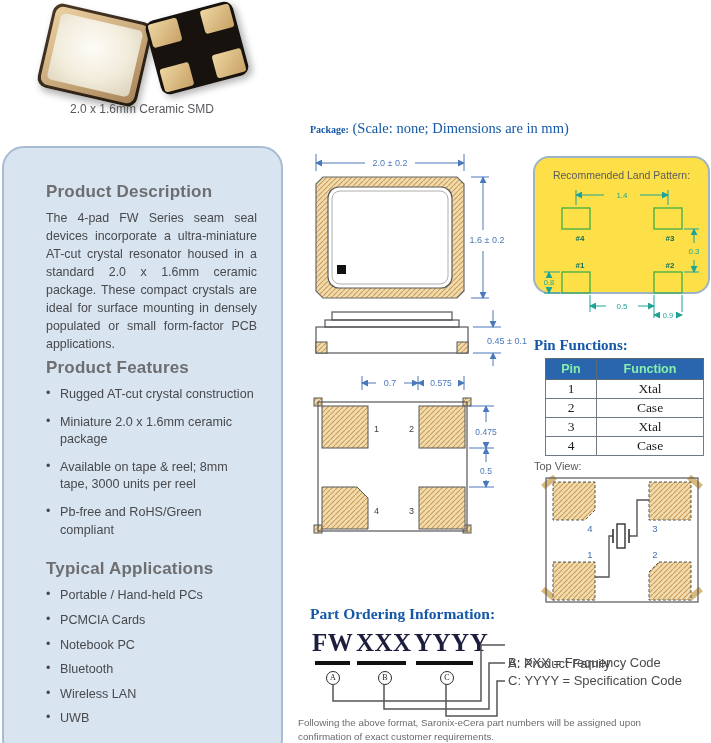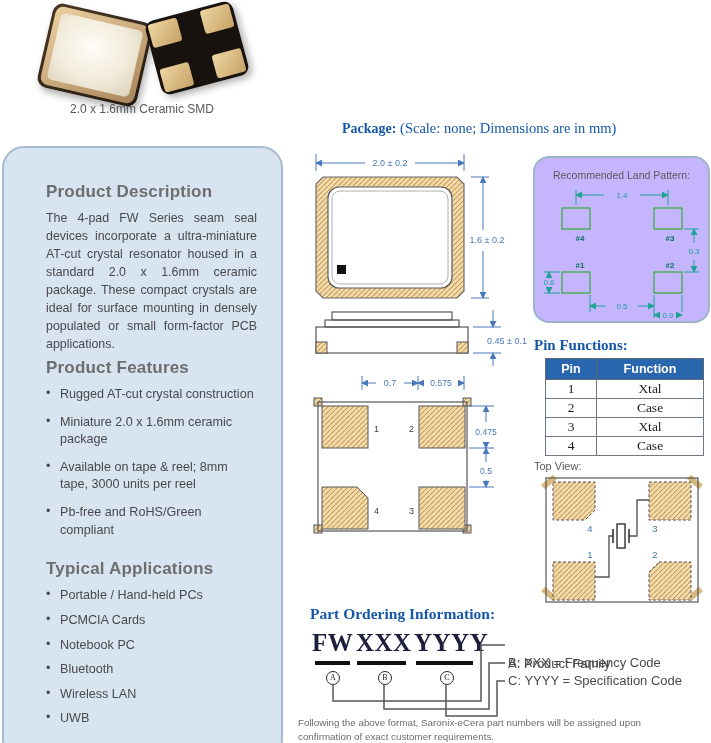--- a/index.html
+++ b/index.html
@@ -31,48 +31,48 @@
   .panel ul{list-style:none;margin:0;padding:0;}
   .panel li{position:relative;font-size:12.6px;color:#48494d;padding-left:14px;
             margin-bottom:7px;line-height:1.4;}
   .panel li::before{content:"\2022";position:absolute;left:0;top:-1px;color:#48494d;}
   .sec-features{margin-top:4px;} .sec-features li{margin-bottom:10px;}
   .sec-apps{margin-top:20px;}
 
   
   .blue-serif{font-family:"Liberation Serif",serif;color:#1558a8;}
   .pkg-head{position:absolute;left:310px;top:120px;font-size:14.5px;}
-  .pkg-head b{font-size:14px;margin-left:32px;}
+  .pkg-head b{font-size:10px;}
   .pin-title{position:absolute;left:534px;top:337px;font-weight:bold;font-size:15px;}
   .ord-title{position:absolute;left:310px;top:605px;font-weight:bold;font-size:15.5px;}
 
   
   svg{position:absolute;overflow:visible;}
   .draw{stroke:#55565a;stroke-width:1.2;fill:none;}
   .thin{stroke:#9a9a9a;stroke-width:.8;fill:none;}
   .dl{stroke:#4a79bb;stroke-width:1;fill:none;}
   .dt{font-family:"Liberation Sans",sans-serif;font-size:9px;fill:#4a79bb;}
   .tl2{stroke:#1fa396;stroke-width:1;fill:none;}
   .tt{font-family:"Liberation Sans",sans-serif;font-size:8px;fill:#1fa396;}
   .padnum{font-family:"Liberation Sans",sans-serif;font-size:9px;fill:#3b3c40;}
   .bluenum{font-family:"Liberation Sans",sans-serif;font-size:9.5px;fill:#3f72b0;}
   .greenpad{stroke:#3fae49;stroke-width:1.3;fill:none;}
   .lpl{font-family:"Liberation Sans",sans-serif;font-size:8px;font-weight:bold;fill:#0d6e60;}
   .wire{stroke:#55565a;stroke-width:1.4;fill:none;}
   .hpad{stroke:#55565a;stroke-width:1;}
 
-  .land-box{position:absolute;left:533px;top:156px;width:177px;height:167px;background:#c4b5fd;
+  .land-box{position:absolute;left:533px;top:156px;width:177px;height:138px;background:#fde047;
             border:2px solid #9db3c8;border-radius:16px;box-sizing:border-box;}
   .land-title{text-align:center;font-size:10.5px;color:#5a5b5e;margin-top:11px;}
   .topview-label{position:absolute;left:534px;top:460px;font-size:11px;color:#5a5b5e;}
 
   
   .pin-table{position:absolute;left:545px;top:358px;border-collapse:collapse;
              font-family:"Liberation Serif",serif;}
-  .pin-table th{background:#2a66ad;color:#ffffff;font-family:"Liberation Sans",sans-serif;
+  .pin-table th{background:#2a66ad;color:#86efac;font-family:"Liberation Sans",sans-serif;
              font-size:12.5px;font-weight:bold;padding:3px 0;border:1px solid #5e6a76;}
   .pin-table td{font-size:13.5px;color:#1d1d1f;text-align:center;padding:1px 0;
              border:1px solid #6f7a85;}
   .col-pin{width:50px;} .col-fn{width:106px;}
 
   
   .code-part{position:absolute;top:629px;font-family:"Liberation Serif",serif;font-weight:bold;
              font-size:25px;color:#1d1d3e;letter-spacing:.5px;}
   .bar{position:absolute;top:661px;height:4px;background:#111;}
   .circ{position:absolute;top:671px;width:12px;height:12px;border:1.4px solid #2b2b2b;

